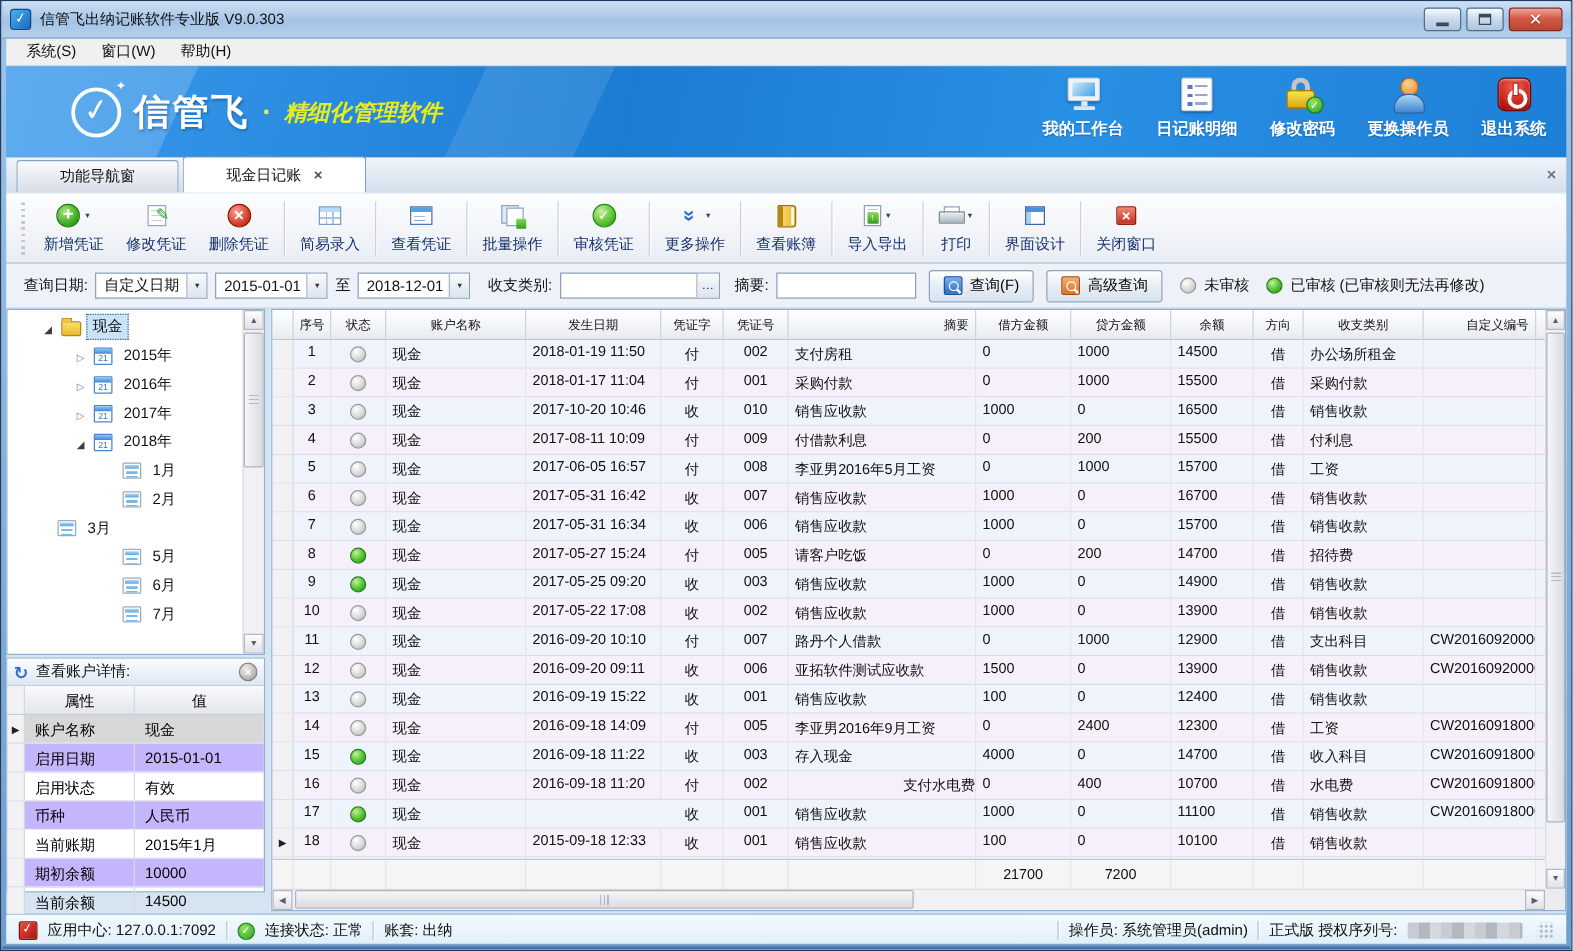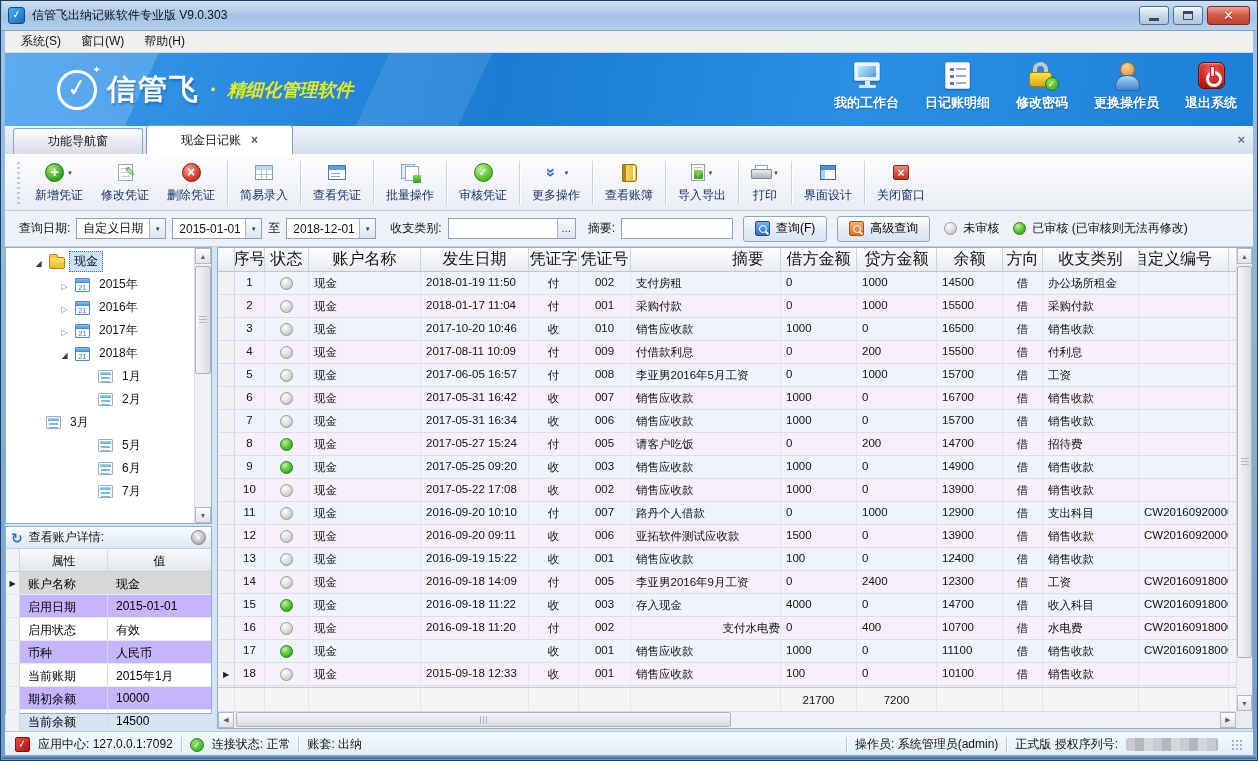--- a/index.html
+++ b/index.html
@@ -203,22 +203,22 @@
 .drow .dval { flex:1; padding:4px 0 0 8px; overflow:hidden; white-space:nowrap; }
 .drow.dheader { background:linear-gradient(#f8fafc,#e2e6ec); border-bottom:1px solid #c6ccd6; }
 .drow.dheader .dattr,.drow.dheader .dval { text-align:center; padding-left:0; }
 .drow.current { background:#d7d7d7; }
 .drow.alt { background:#c4b5fd; }
 
 
 .grid-panel { position:absolute; left:212px; top:0; right:0; height:482px; background:#fff; border:1px solid #8fafd0; overflow:hidden; }
 .grid-header { position:absolute; left:0; right:16px; top:0; height:24px; display:flex; overflow:hidden;
   background:linear-gradient(#ffffff,#e7ebf1); border-bottom:1px solid #bfc7d3; }
-.ghc { flex:0 0 auto; border-right:1px solid #cdd3dd; font-size:16px; color:#111; display:flex; align-items:center; justify-content:center; white-space:nowrap; overflow:hidden; }
-.ghc.r { justify-content:flex-end; padding-right:16px; }
+.ghc { flex:0 0 auto; border-right:1px solid #cdd3dd; font-size:10px; color:#111; display:flex; align-items:center; justify-content:center; white-space:nowrap; overflow:hidden; }
+.ghc.r { justify-content:flex-end; padding-right:5px; }
 .ghc.ind { background:linear-gradient(#ffffff,#e7ebf1); }
 .grid-body { position:absolute; left:0; right:16px; top:24px; bottom:41px; overflow:hidden; }
 .grow { display:flex; height:23px; border-bottom:1px solid #dddde8; }
 .grow.odd { background:#eef3fc; } .grow.even { background:#f5f0fa; }
 .gcell { flex:0 0 auto; font-size:11.5px; color:#101010; padding:4px 0 0 5px; border-right:1px solid #e3e5ee; white-space:nowrap; overflow:hidden; }
 .gcell.c { text-align:center; padding-left:0; }
 .gcell.ind { background:#f2f2f4; border-right:1px solid #d4d8e0; padding:0; display:flex; align-items:center; justify-content:center; font-size:8px; color:#222; }
 .gcell.status { display:flex; align-items:center; justify-content:center; padding:0; }
 .grid-footer { position:absolute; left:0; right:16px; bottom:17px; height:24px; background:#f5f5f5; border-top:1px solid #c6c6cc; display:flex; }
 .gfc { flex:0 0 auto; font-size:11.5px; color:#101010; display:flex; align-items:center; justify-content:center; border-right:1px solid #e6e6ea; }

